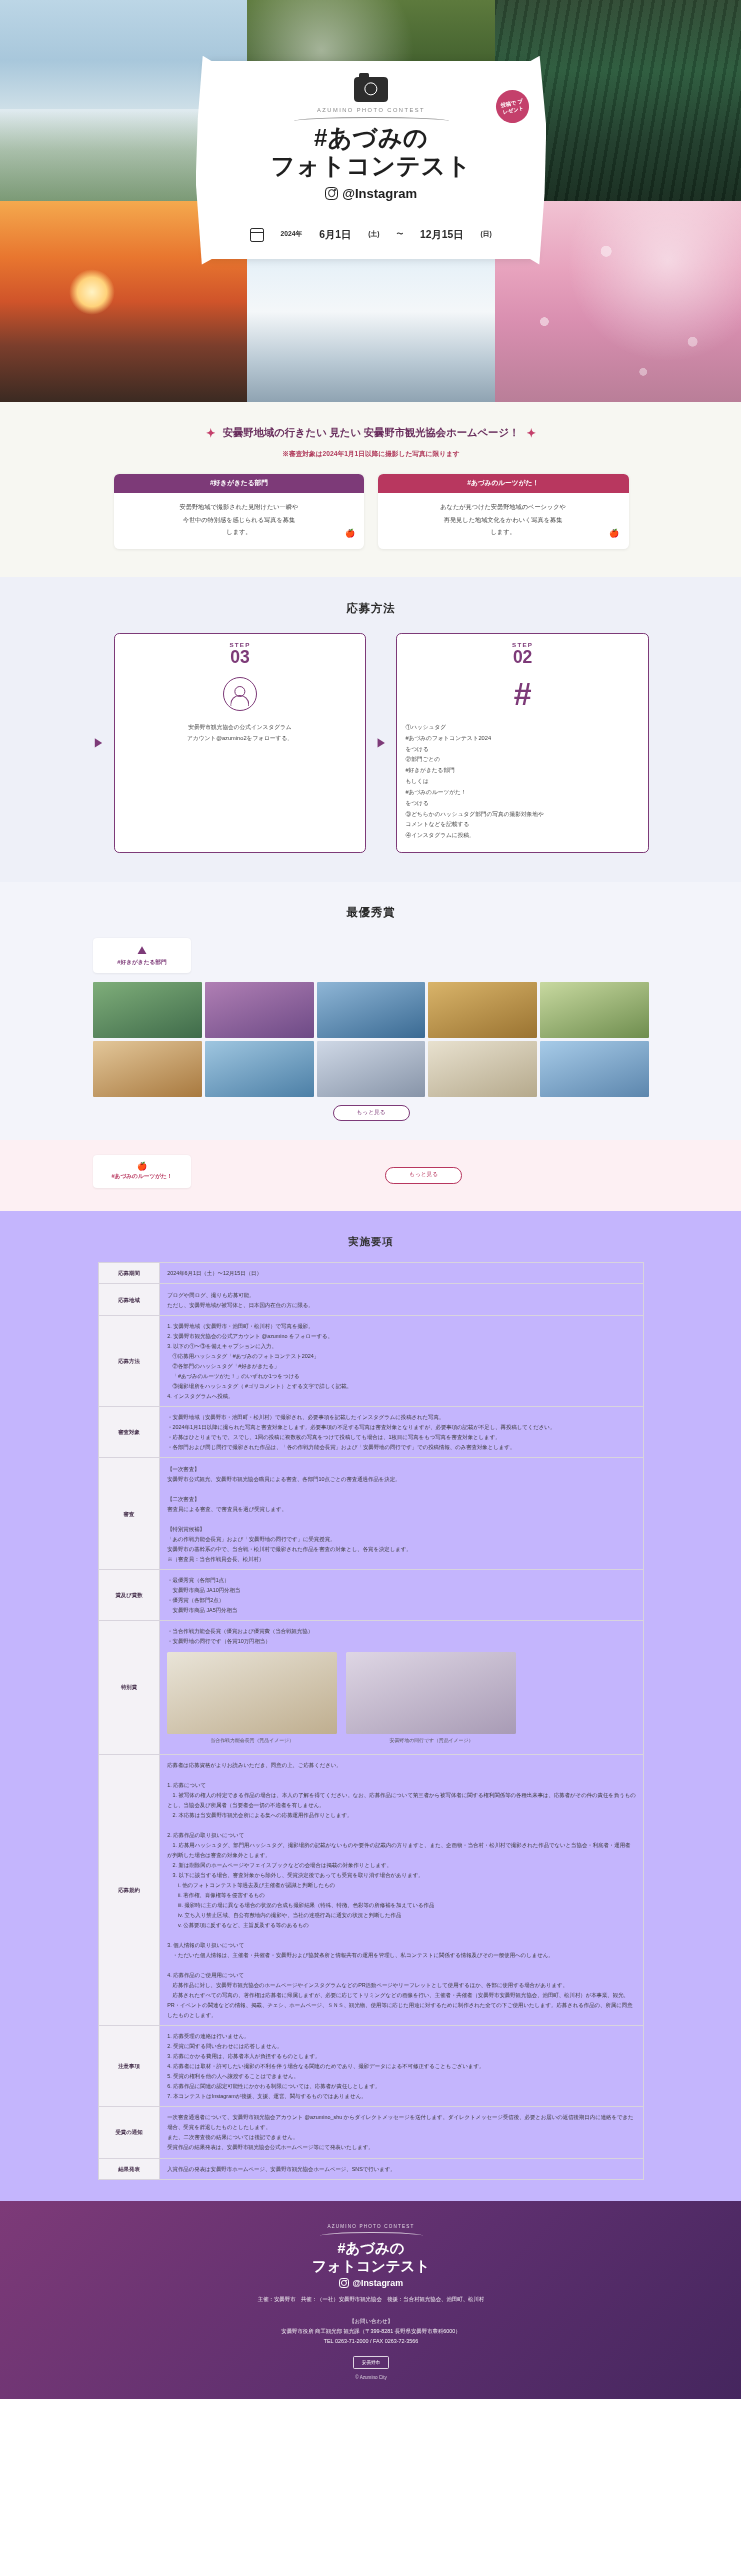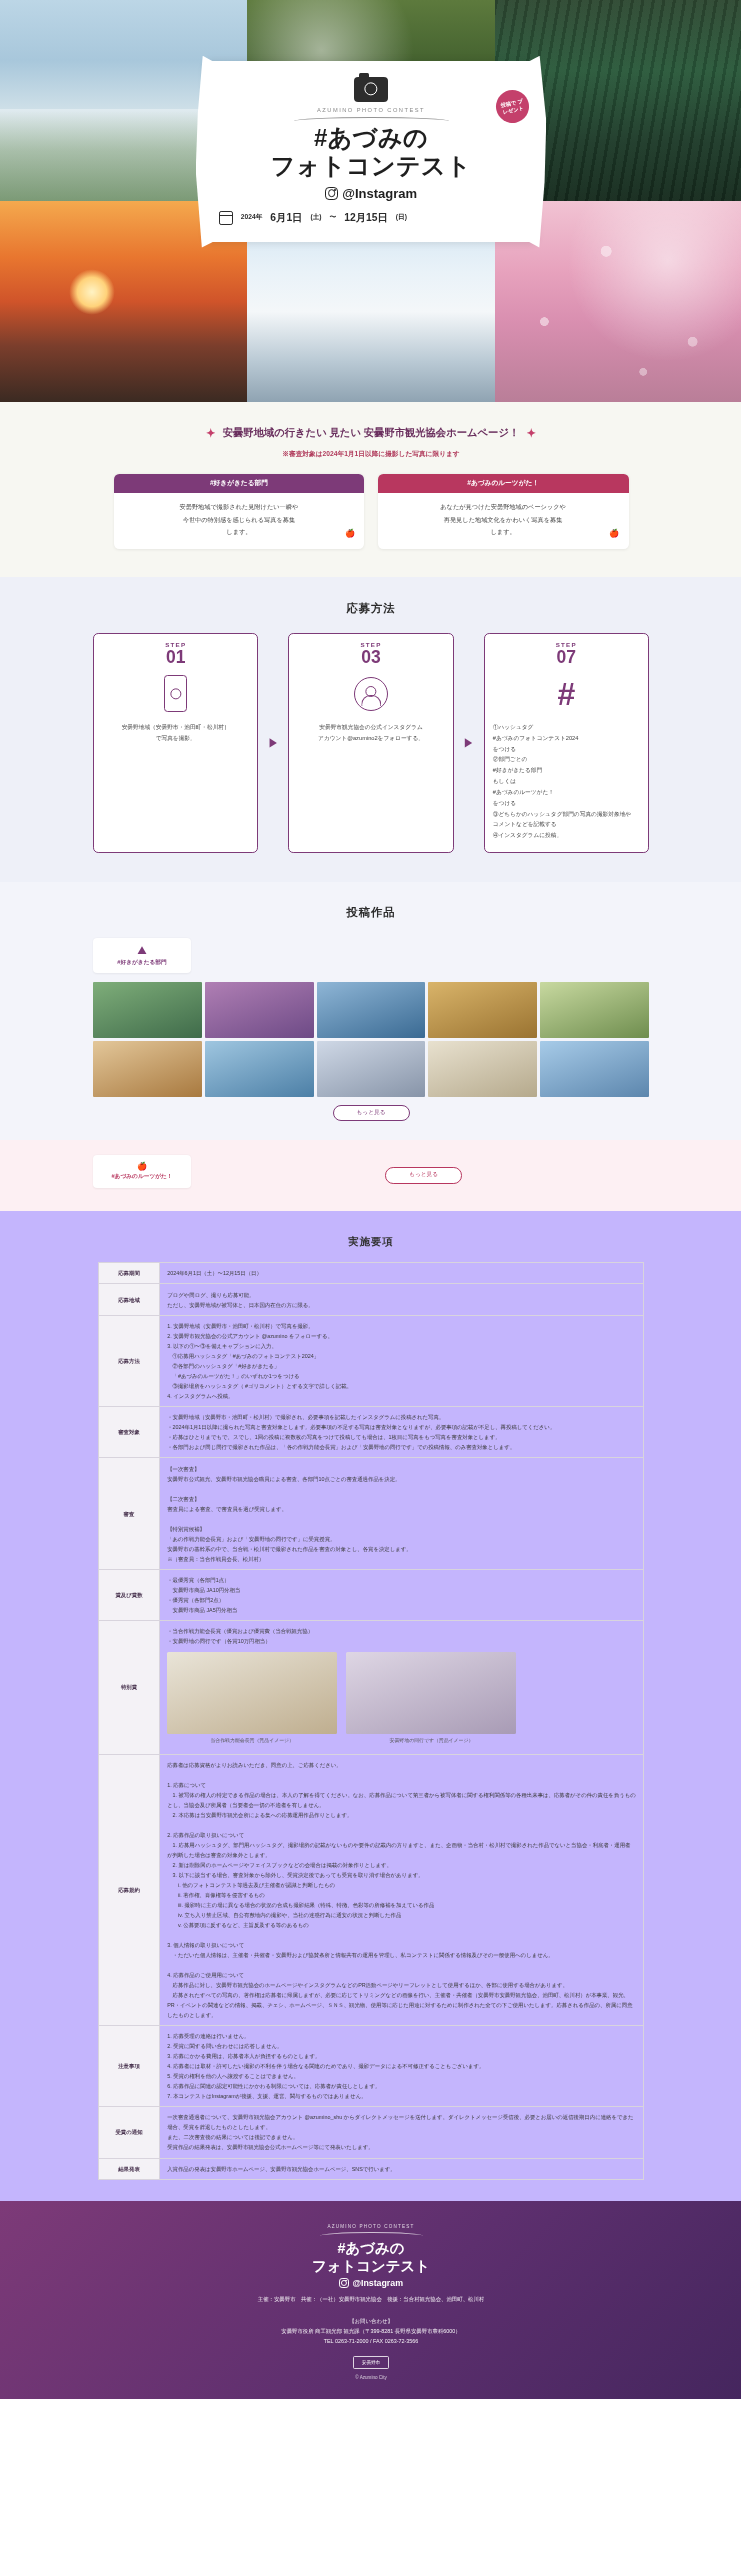--- a/index.html
+++ b/index.html
@@ -175,22 +175,22 @@
   .apple-stamp {
     position:absolute; right: 7.2px; top: 29px;
     width: 33px; height: 33px; border-radius:50%;
     background:#c4406b; color:#fff;
     font-size: 5.2px; font-weight:bold; line-height:1.25;
     display:flex; align-items:center; justify-content:center; text-align:center;
     transform: rotate(-12deg);
     padding: 3.1px;
   }
   .period {
-    margin-top: 10px;
-    display:flex; align-items:center; gap:8px;
+    margin-top: 27px;
+    display:flex; align-items:center; justify-content:center; gap:17px;
     font-size: 10.3px; font-weight:bold; color:#2b2b2b;
   }
   .cal-ico {
     width: 13.4px; height: 13.4px; border:1px solid #2b2b2b; border-radius:2.1px; position:relative;
   }
   .cal-ico::before{
     content:""; position:absolute; left:0; right:0; top:2.6px; height:1px; background:#2b2b2b;
   }
   .period .yy { font-size: 6.7px; }
   .period .sm { font-size: 6.7px; }
@@ -445,67 +445,58 @@
 します。</div>
       <div class="card-fruit">🍎</div>
     </div>
   </div>
 </section>
 
 <section class="sec-steps">
   <h2 class="sec-title">応募方法</h2>
   <div class="steps">
 
-    <div class="step">
-      <div class="step-label">STEP</div>
-      <div class="step-num">01</div>
-      <div class="step-fig">
-          <span class="phone"></span>
-        </div>
-      <div class="step-text center tl">安曇野地域（安曇野市・池田町・松川村）
-で写真を撮影。</div>
-    </div>
 
     <div class="step-arrow">▶</div>
 
     <div class="step">
       <div class="step-label">STEP</div>
       <div class="step-num">03</div>
       <div class="step-fig">
           <span class="follow-ico"></span>
         </div>
       <div class="step-text center tl">安曇野市観光協会の公式インスタグラム
 アカウント@azumino2をフォローする。</div>
     </div>
 
     <div class="step-arrow">▶</div>
 
     <div class="step">
       <div class="step-label">STEP</div>
-      <div class="step-num">07</div>
+      <div class="step-num">02</div>
       <div class="step-fig">
           <span class="hash">#</span>
         </div>
       <div class="step-text tl">①ハッシュタグ
 #あづみのフォトコンテスト2024
 をつける
 ②部門ごとの
 #好きがきたる部門
 もしくは
 #あづみのルーツがた！
 をつける
 ③どちらかのハッシュタグ部門の写真の撮影対象地や
 コメントなどを記載する
 ④インスタグラムに投稿。</div>
     </div>
   </div>
 </section>
 
 <section class="sec-gallery">
-  <h2 class="sec-title">投稿作品</h2>
+  <h2 class="sec-title">最優秀賞</h2>
   <div class="gal-head">
     <div class="gal-badge">
       <div class="mini-ico">⛰</div>
       <div class="t">#好きがきたる部門</div>
     </div>
   </div>
 
   <div class="grid">
     <div class="cell g1"></div>
     <div class="cell g2"></div>

